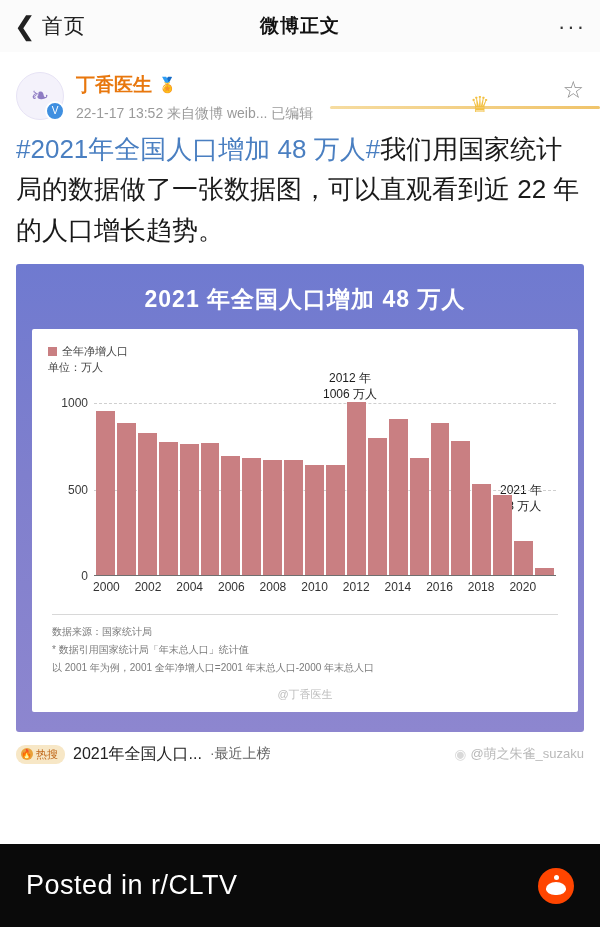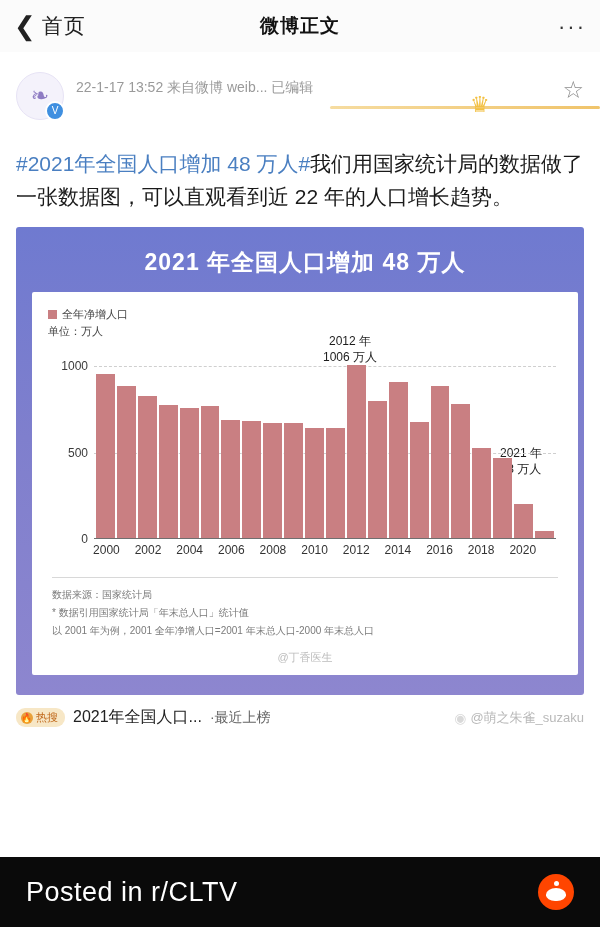--- a/index.html
+++ b/index.html
@@ -150,22 +150,22 @@
   }
   .star-btn {
     font-size: 24px;
     color: #8c8c8c;
     line-height: 1;
     padding-top: 6px;
   }
 
   
   .post-text {
-    margin-top: 28px;
-    font-size: 21px;
+    margin-top: 6px;
+    font-size: 26px;
     line-height: 1.55;
     color: #1a1a1a;
   }
   .topic { color: #4a7fc1; }
 
   
   .chart-card {
     margin: 14px 16px 0 16px;
     background: linear-gradient(180deg, #6f7ad0 0%, #7f7fcd 45%, #8d86cf 100%);
     border-radius: 3px;
@@ -324,21 +324,21 @@
   }
   .corner-wm .weibo-eye {
     color: #d9d9d9;
     font-size: 14px;
   }
 
   
   .banner {
     position: absolute;
     left: 0; right: 0; bottom: 0;
-    height: 70px;
+    height: 83px;
     background: #0a0a0a;
     display: flex;
     align-items: center;
     padding: 0 26px;
     box-sizing: border-box;
   }
   .banner-text {
     color: #ffffff;
     font-size: 27px;
     letter-spacing: 0.5px;
@@ -396,20 +396,24 @@
     <div class="band"></div>
     <div class="glyph">♛</div>
   </div>
 
   <div class="author-row">
     <div class="avatar">
       <div class="leafs">❧</div>
       <div class="vbadge">V</div>
     </div>
     <div class="author-meta">
+      <div class="author-name-row">
+        <span class="author-name">丁香医生</span>
+        <span class="medal">🏅</span>
+      </div>
       <div class="post-time">22-1-17 13:52  来自微博 weib...  已编辑</div>
     </div>
     <div class="star-btn">☆</div>
   </div>
 
   <div class="post-text">
     <span class="topic">#2021年全国人口增加 48 万人#</span><span>我们用国家统计局的数据做了一张数据图，可以直观看到近 22 年的人口增长趋势。</span>
   </div>
 </div>
 

